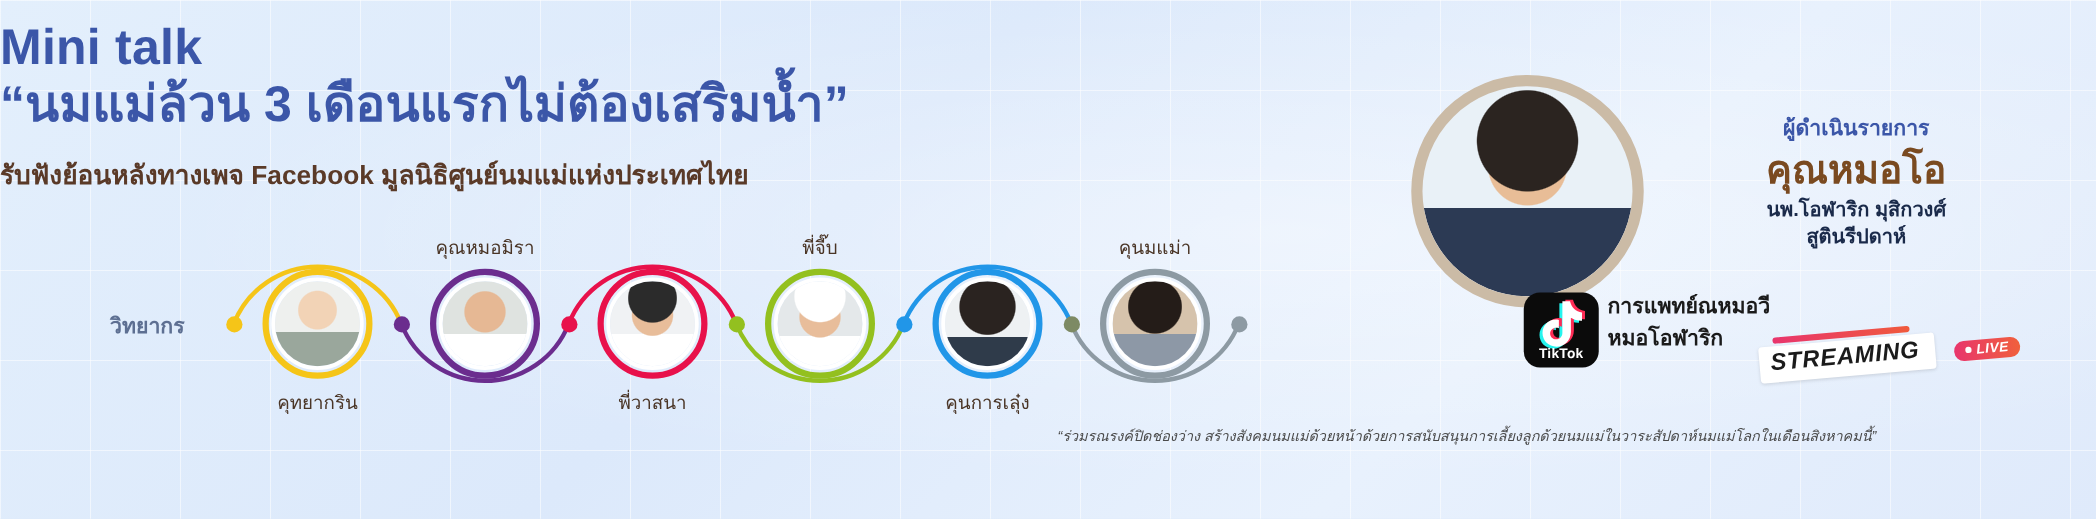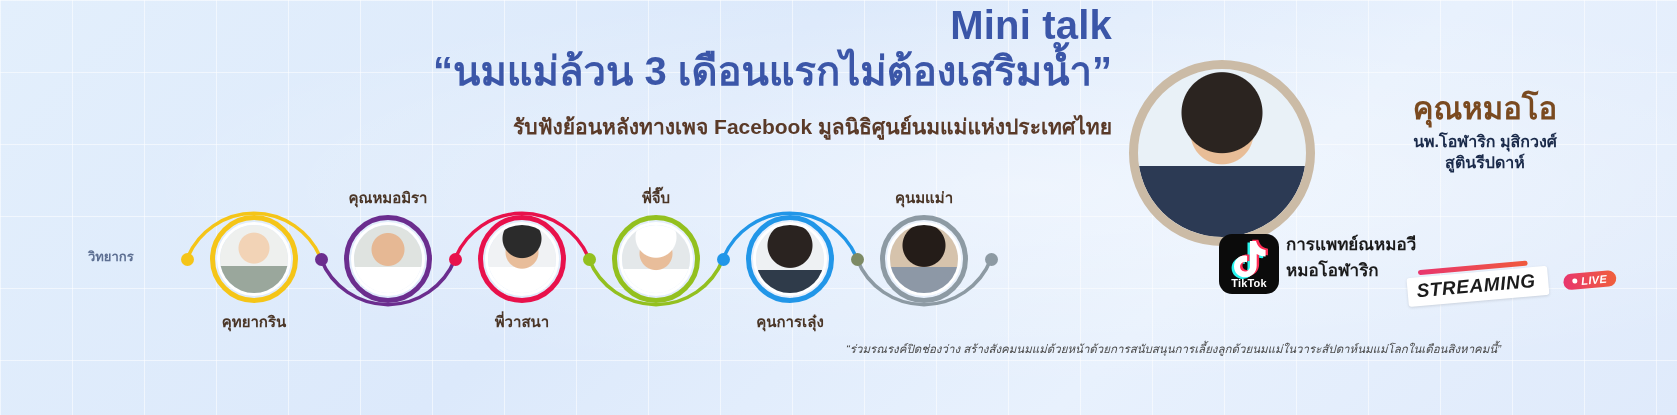--- a/index.html
+++ b/index.html
@@ -14,32 +14,32 @@
       repeating-linear-gradient(to right, rgba(255,255,255,.55) 0 1px, transparent 1px 72px),
       repeating-linear-gradient(to bottom, rgba(255,255,255,.55) 0 1px, transparent 1px 72px),
       linear-gradient(135deg,#e3effc 0%,#dce9fb 40%,#e8f1fd 70%,#dfeafb 100%);
   }
   #banner:after{
     content:"";position:absolute;inset:0;pointer-events:none;
     background:radial-gradient(ellipse at 62% 45%, rgba(255,255,255,.40), rgba(255,255,255,0) 62%);
   }
 
   
-  .head{position:absolute;left:0;top:4px;width:1080px;text-align:right;z-index:6;padding-left:32px;}
+  .head{position:absolute;left:0;top:17px;width:1080px;text-align:left;z-index:6;}
   .t1{font-size:40px;font-weight:700;color:#3b56a8;letter-spacing:.2px;line-height:1.06;}
   .t2{font-size:40px;font-weight:700;color:#3b56a8;line-height:1.18;margin-top:2px;white-space:nowrap;}
   .t3{font-size:21px;font-weight:700;color:#5a3a28;margin-top:14px;}
 
   
   .spk-layer{position:absolute;left:0;top:0;width:1080px;height:415px;z-index:5;}
   .arcs{position:absolute;left:0;top:0;width:1080px;height:415px;}
-  .vit{position:absolute;left:88px;top:246px;font-size:13px;font-weight:700;color:#5d6f92;}
+  .vit{position:absolute;left:88px;top:246px;font-size:17px;font-weight:700;color:#5d6f92;}
   .ring{position:absolute;border-radius:50%;box-sizing:border-box;background:transparent;}
   .ph{position:absolute;inset:0;border-radius:50%;}
-  .nm{position:absolute;font-size:15px;font-weight:700;color:#4a3526;white-space:nowrap;text-align:center;}
+  .nm{position:absolute;font-size:15px;font-weight:400;color:#4a3526;white-space:nowrap;text-align:center;}
   .dot{position:absolute;width:13px;height:13px;border-radius:50%;}
 
   
   .host{position:absolute;left:1129px;top:60px;width:186px;height:186px;z-index:6;}
   .host-ring{position:absolute;inset:0;border-radius:50%;border:9px solid #cbbba6;box-sizing:border-box;}
   .host-inner{position:absolute;inset:9px;border-radius:50%;overflow:hidden;background:#dbe7f2;}
   .host-txt{position:absolute;left:1320px;top:88px;width:330px;text-align:center;z-index:6;}
   .h1{font-size:17px;font-weight:700;color:#3b56a8;}
   .h2{font-size:31px;font-weight:700;color:#7a4a20;margin-top:4px;line-height:1.1;}
   .h3{font-size:16px;font-weight:700;color:#1a2a4a;margin-top:6px;line-height:1.3;}
@@ -160,20 +160,21 @@
 
   <div class="host">
     <div class="host-inner" style="background:
         radial-gradient(circle at 50% 26%, #2b2420 0 40px, transparent 41px),
         radial-gradient(circle at 50% 38%, #e8bd97 0 31px, transparent 32px),
         linear-gradient(#e9f1f7 0 58%, #2c3a54 58% 100%);"></div>
     <div class="host-ring"></div>
   </div>
 
   <div class="host-txt">
+    <div class="h1">ผู้ดำเนินรายการ</div>
     <div class="h2">คุณหมอโอ</div>
     <div class="h3">นพ.โอฬาริก มุสิกวงศ์</div>
     <div class="h4">สูตินรีปดาห์</div>
   </div>
 
   <div class="tt">
     <svg viewBox="0 0 60 60" width="60" height="60" aria-hidden="true">
       <g transform="translate(6,5)">
         <path d="M31 2c1.4 5.2 4.6 8.3 9.6 8.9v6.6c-3.1.2-6-.6-8.9-2.4v11.4c0 6.7-5 11.8-11.6 11.8C14 38.3 9 33.5 9 27.4c0-5.9 4.6-10.8 10.6-10.8.9 0 1.7.1 2.5.3v6.6c-.7-.3-1.4-.4-2.2-.4-2.7 0-4.8 2.1-4.8 4.6 0 2.6 2.1 4.7 4.8 4.7 2.8 0 5-2.1 5-5V2H31z" fill="#25F4EE" transform="translate(-2.4,1.6)"></path>
         <path d="M31 2c1.4 5.2 4.6 8.3 9.6 8.9v6.6c-3.1.2-6-.6-8.9-2.4v11.4c0 6.7-5 11.8-11.6 11.8C14 38.3 9 33.5 9 27.4c0-5.9 4.6-10.8 10.6-10.8.9 0 1.7.1 2.5.3v6.6c-.7-.3-1.4-.4-2.2-.4-2.7 0-4.8 2.1-4.8 4.6 0 2.6 2.1 4.7 4.8 4.7 2.8 0 5-2.1 5-5V2H31z" fill="#FE2C55" transform="translate(2.4,-1.2)"></path>

